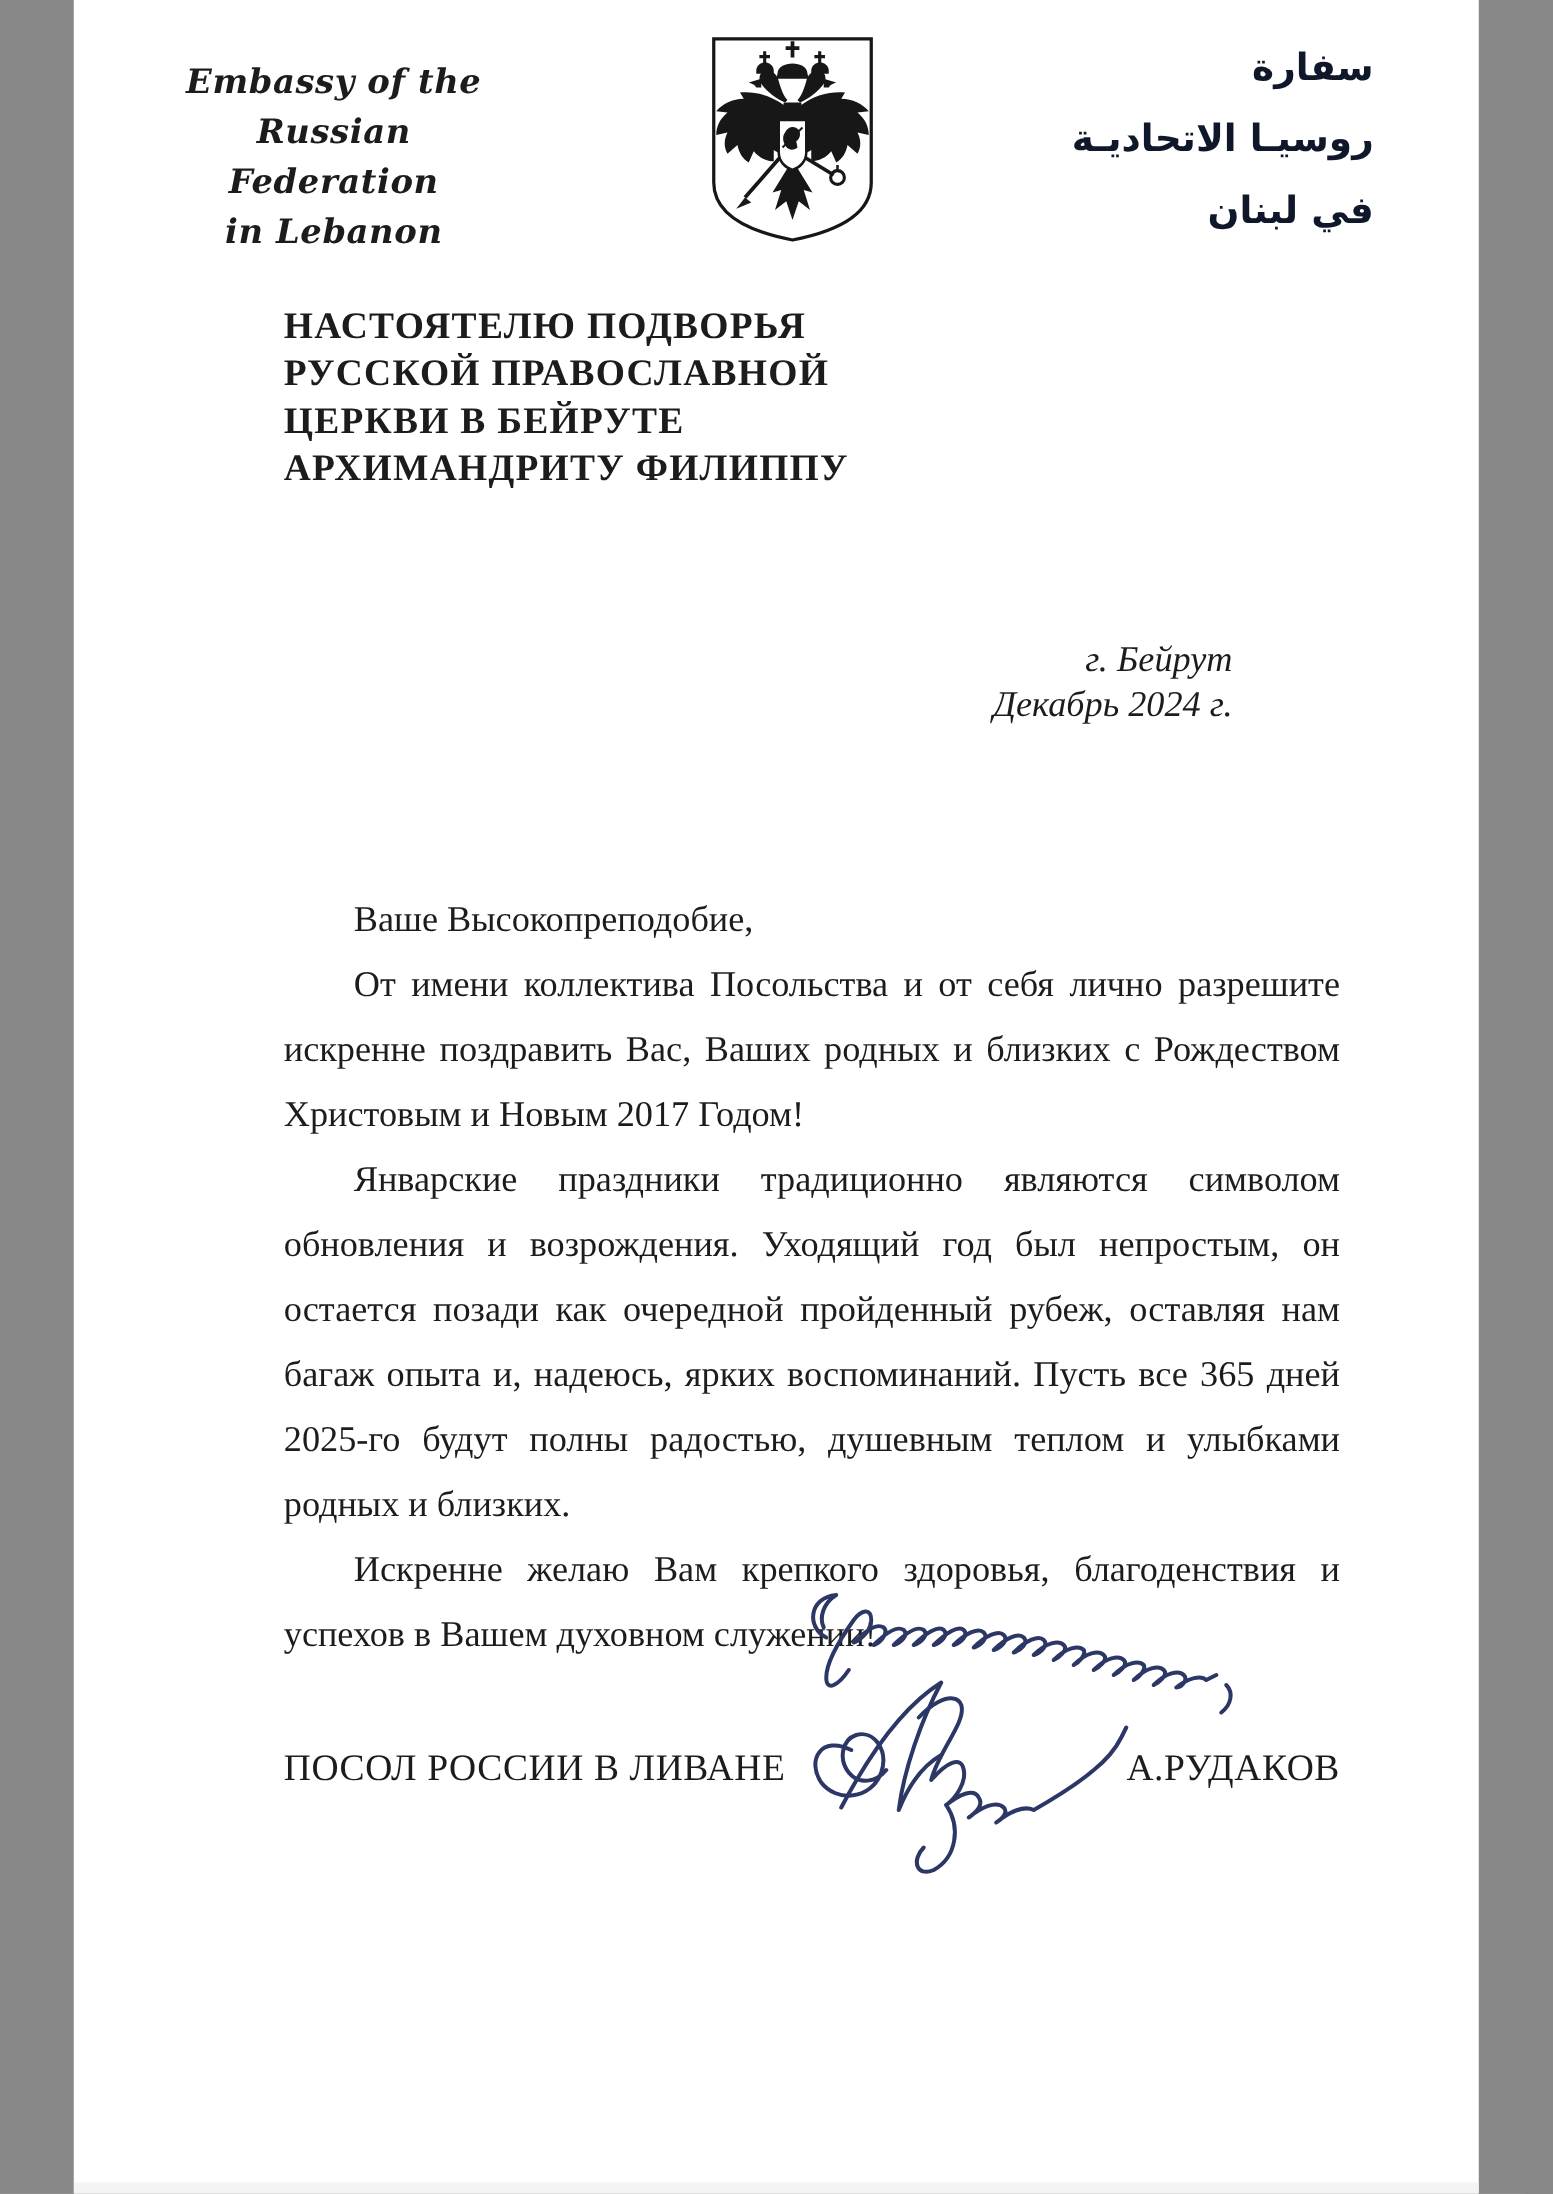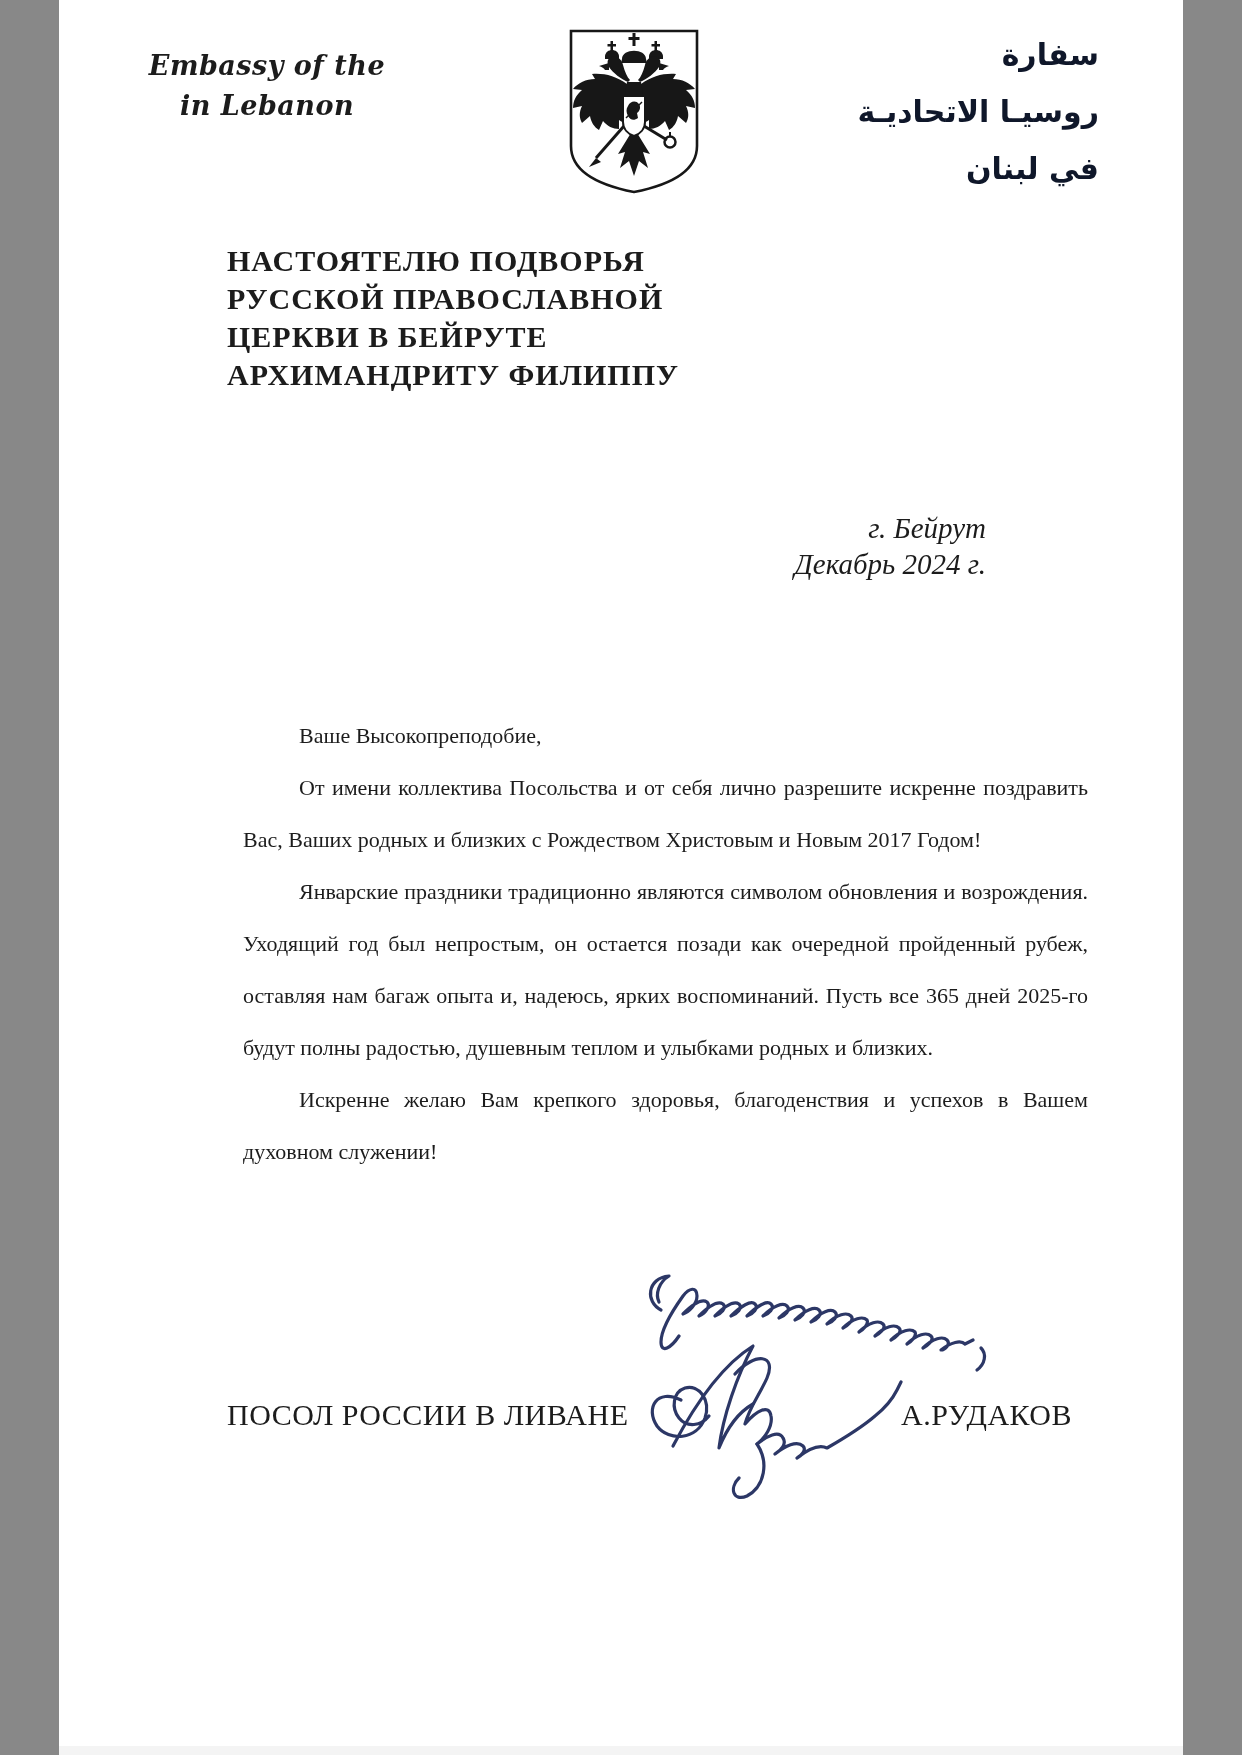--- a/index.html
+++ b/index.html
@@ -43,22 +43,22 @@
     letter-spacing:1px;
   }
   
   .dateline{
     position:absolute;right:197px;top:510px;
     text-align:right;font-style:italic;
     font-size:29px;line-height:36px;
   }
   
   .letter-body{
-    position:absolute;left:184px;top:710px;width:845px;
-    font-size:22px;line-height:52px;
+    position:absolute;left:168px;top:710px;width:845px;
+    font-size:29px;line-height:52px;
     text-align:justify;
   }
   .letter-body p{margin:0;text-indent:56px;}
   
   .handwriting{
     position:absolute;left:558px;top:1250px;width:412px;height:258px;
     z-index:3;
   }
   .signoff-row{
     position:absolute;left:168px;top:1398px;width:845px;
@@ -70,20 +70,21 @@
     background:#f4f4f4;
   }
 </style>
 </head>
 <body>
 
 <div class="page">
 
   <div class="header-left">
     <div>Embassy of the</div>
+    <div>Russian Federation</div>
     <div>in Lebanon</div>
   </div>
 
   <div class="emblem">
     <svg width="142" height="168" viewBox="0 0 142 168" xmlns="http://www.w3.org/2000/svg">
 
       <path d="M8,3 H134 V118 C134,143 107,157 71,164 C35,157 8,143 8,118 Z" fill="none" stroke="#171717" stroke-width="2.6"></path>
 
       <g fill="#171717">
 

